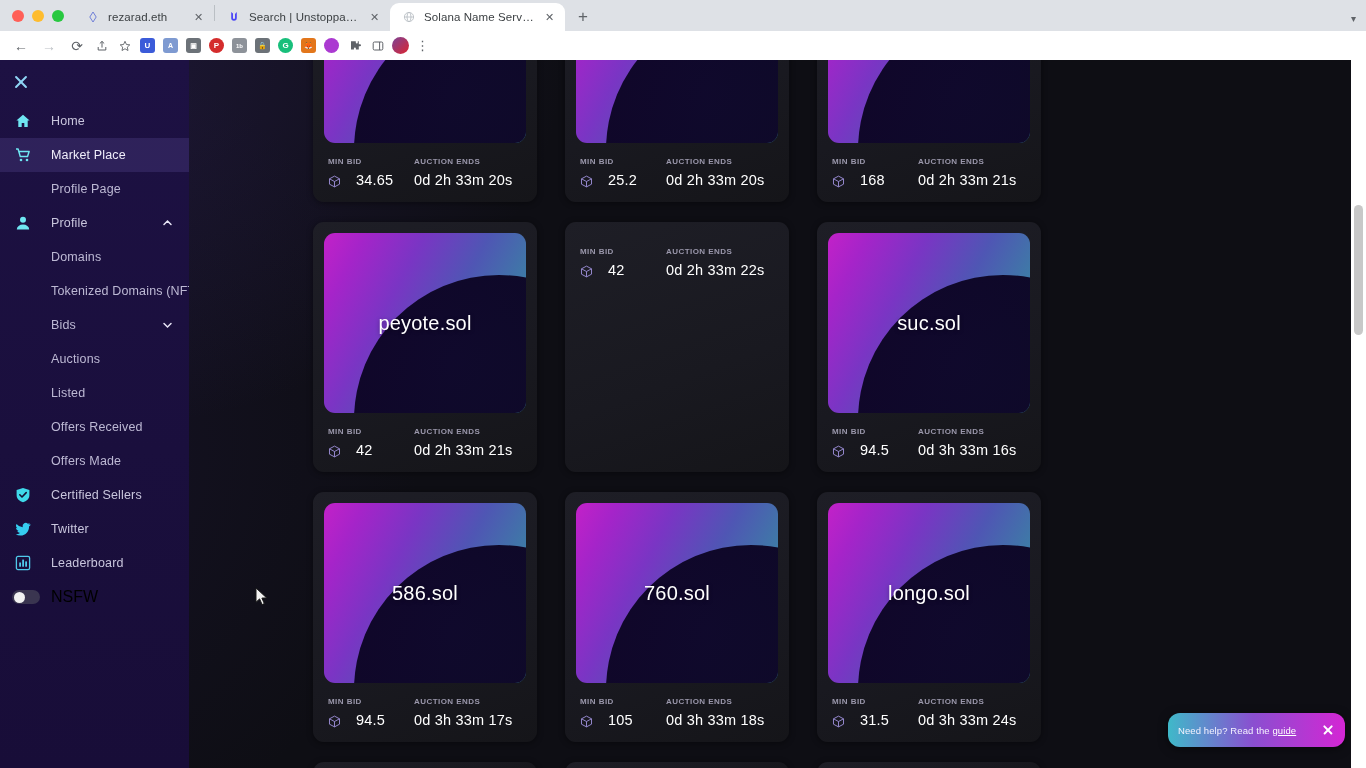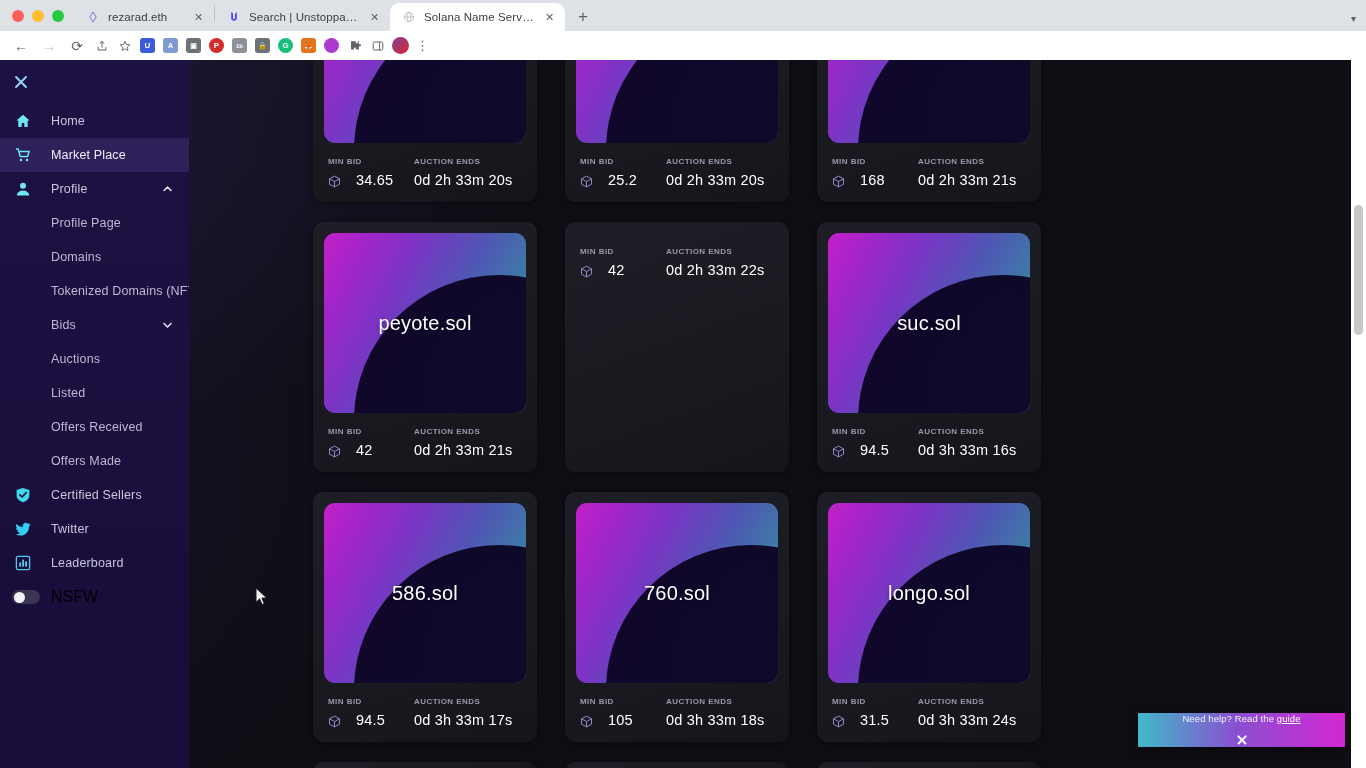--- a/index.html
+++ b/index.html
@@ -178,25 +178,24 @@
   .meta-val {
     font-size:14.5px; color:#ffffff; display:flex; align-items:flex-end; gap:15px;
     letter-spacing:.2px; white-space:nowrap;
   }
   .sol-cube { width:13px;height:13px;flex:0 0 13px; }
   .sol-cube svg{display:block;}
 
   
   .toast {
     position:absolute; right:21px; bottom:21px; z-index:40;
-    width:207px; height:34px; border-radius:1px;
+    width:177px; height:34px; border-radius:12px;
     background:linear-gradient(90deg,#3fb9c9 0%,#8a4fd0 48%,#d426d4 100%);
     display:flex; align-items:center; padding:0 10px;
     box-shadow:0 2px 10px rgba(0,0,0,.5);
-    flex-direction:column;
   }
   .toast-text { flex:1; font-size:9.5px; color:#f4f2ff; letter-spacing:.1px; }
   .toast-text a { color:#fff; text-decoration:underline; }
   .toast-close { width:14px;height:14px;position:relative;flex:0 0 14px; }
   .toast-close::before,.toast-close::after{
     content:""; position:absolute; left:1px; top:6px; width:12px; height:1.6px;
     background:#fff; border-radius:1px;
   }
   .toast-close::before{transform:rotate(45deg);} .toast-close::after{transform:rotate(-45deg);}
 
@@ -346,37 +345,37 @@
       <span class="sb-ico">
         <svg width="16" height="16" viewBox="0 0 16 16">
           <path d="M1 2 h2.1 l2.2 7.6 h7.2 l1.6-5.1 H4.2" fill="none" stroke="#6fe6f2" stroke-width="1.5" stroke-linejoin="round"></path>
           <circle cx="6" cy="13" r="1.3" fill="#6fe6f2"></circle>
             <circle cx="12" cy="13" r="1.3" fill="#6fe6f2"></circle>
         </svg>
       </span>
       <span class="sb-lbl">Market Place</span>
     </div>
 
+    <div class="sb-item sub">
+      <span class="sb-lbl">Profile Page</span>
+    </div>
+
     <div class="sb-item">
       <span class="sb-ico">
         <svg width="16" height="16" viewBox="0 0 16 16">
             <circle cx="8" cy="4.8" r="3" fill="#6fe6f2"></circle>
             <path d="M1.8 14.6 a6.2 5 0 0 1 12.4 0 Z" fill="#6fe6f2"></path>
           </svg>
       </span>
       <span class="sb-lbl">Profile</span>
       <span class="sb-chev">
         <svg width="11" height="11" viewBox="0 0 11 11">
             <path d="M2 7 L5.5 3.5 L9 7" fill="none" stroke="#e7e4f5" stroke-width="1.5" stroke-linecap="round"></path>
           </svg>
       </span>
-    </div>
-
-    <div class="sb-item sub">
-      <span class="sb-lbl">Profile Page</span>
     </div>
     <div class="sb-item sub">
       <span class="sb-lbl">Domains</span>
     </div>
     <div class="sb-item sub">
       <span class="sb-lbl">Tokenized Domains (NFT)</span>
     </div>
     <div class="sb-item sub">
       <span class="sb-lbl">Bids</span>
       <span class="sb-chev">

